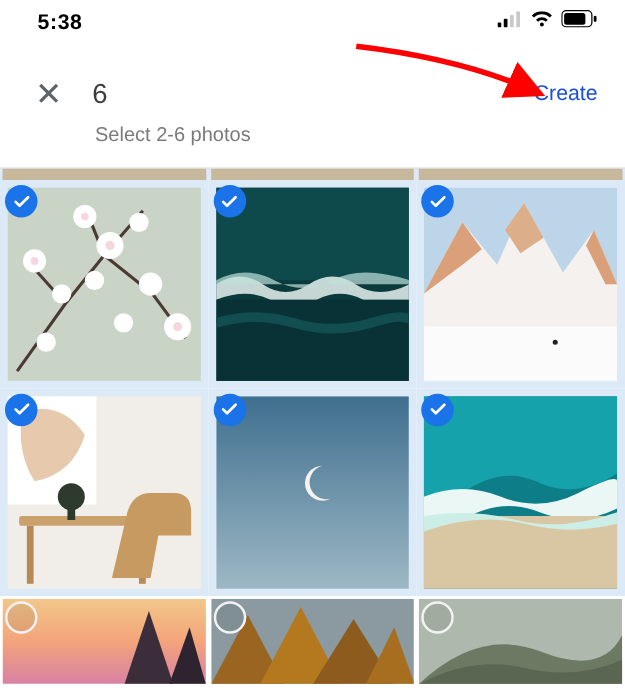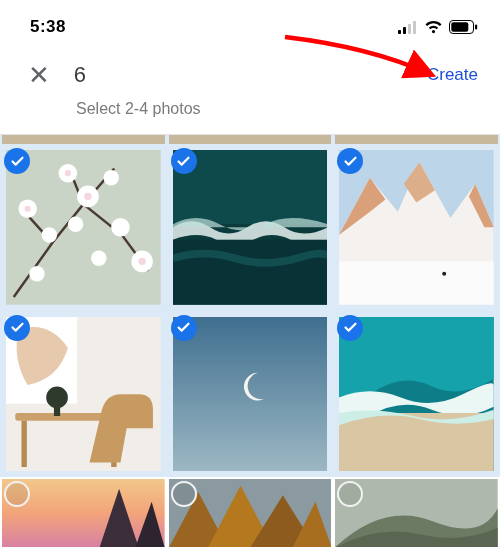--- a/index.html
+++ b/index.html
@@ -1,17 +1,17 @@
 <!DOCTYPE html>
 <html><head>
 <meta charset="utf-8">
 <style>
   * { box-sizing: border-box; margin: 0; padding: 0; }
   html, body { width: 500px; height: 558px; overflow: hidden; font-family: -apple-system, "Helvetica Neue", Arial, sans-serif; background: #fff; }
-  .statusbar { height: 46px; display: flex; align-items: center; justify-content: space-between; padding: 8px 22px 0 30px; }
+  .statusbar { height: 46px; display: flex; align-items: flex-start; justify-content: space-between; padding: 8px 22px 0 30px; }
   .sb-time { font-size: 17px; font-weight: 600; letter-spacing: 0.5px; }
   .sb-right { display: flex; align-items: center; gap: 6px; }
   .sb-right svg { display: block; }
   .header { position: relative; padding: 16px 20px 16px 28px; }
   .hdr-top { display: flex; align-items: center; }
   .close-x { font-size: 26px; color: #5f6368; font-weight: 300; line-height: 1; padding-right: 24px; cursor: pointer; }
   .count { font-size: 22px; color: #3c3c3c; font-weight: 400; }
   .create-btn { margin-left: auto; color: #1d4ed8; font-size: 17px; font-weight: 500; cursor: pointer; padding-right: 2px; }
   .subtitle { color: #7a7a7a; font-size: 16px; margin-top: 12px; margin-left: 48px; }
   .thin-strip { height: 10px; background: #dceaf7; border-top: 1px solid #e2e2e2; display:flex; }
@@ -49,21 +49,21 @@
       </svg>
   </div>
 </div>
 
 <div class="header">
   <div class="hdr-top">
     <span class="close-x">✕</span>
     <span class="count">6</span>
     <span class="create-btn">Create</span>
   </div>
-  <div class="subtitle">Select 2-4 photos</div>
+  <div class="subtitle">Select 2-6 photos</div>
 
   <svg class="arrow" style="top:-14px; left:280px;" width="170" height="56" viewBox="0 0 170 56">
     <defs>
         <marker id="ah" markerWidth="7" markerHeight="7" refX="5.5" refY="3.5" orient="auto">
           <polygon points="0,0 7,3.5 0,7" fill="#ff0000"></polygon>
         </marker>
       </defs>
     <path d="M5 5 Q90 15 150 42" stroke="#ff0000" stroke-width="4.5" fill="none" marker-end="url(#ah)"></path>
   </svg>
 </div>

